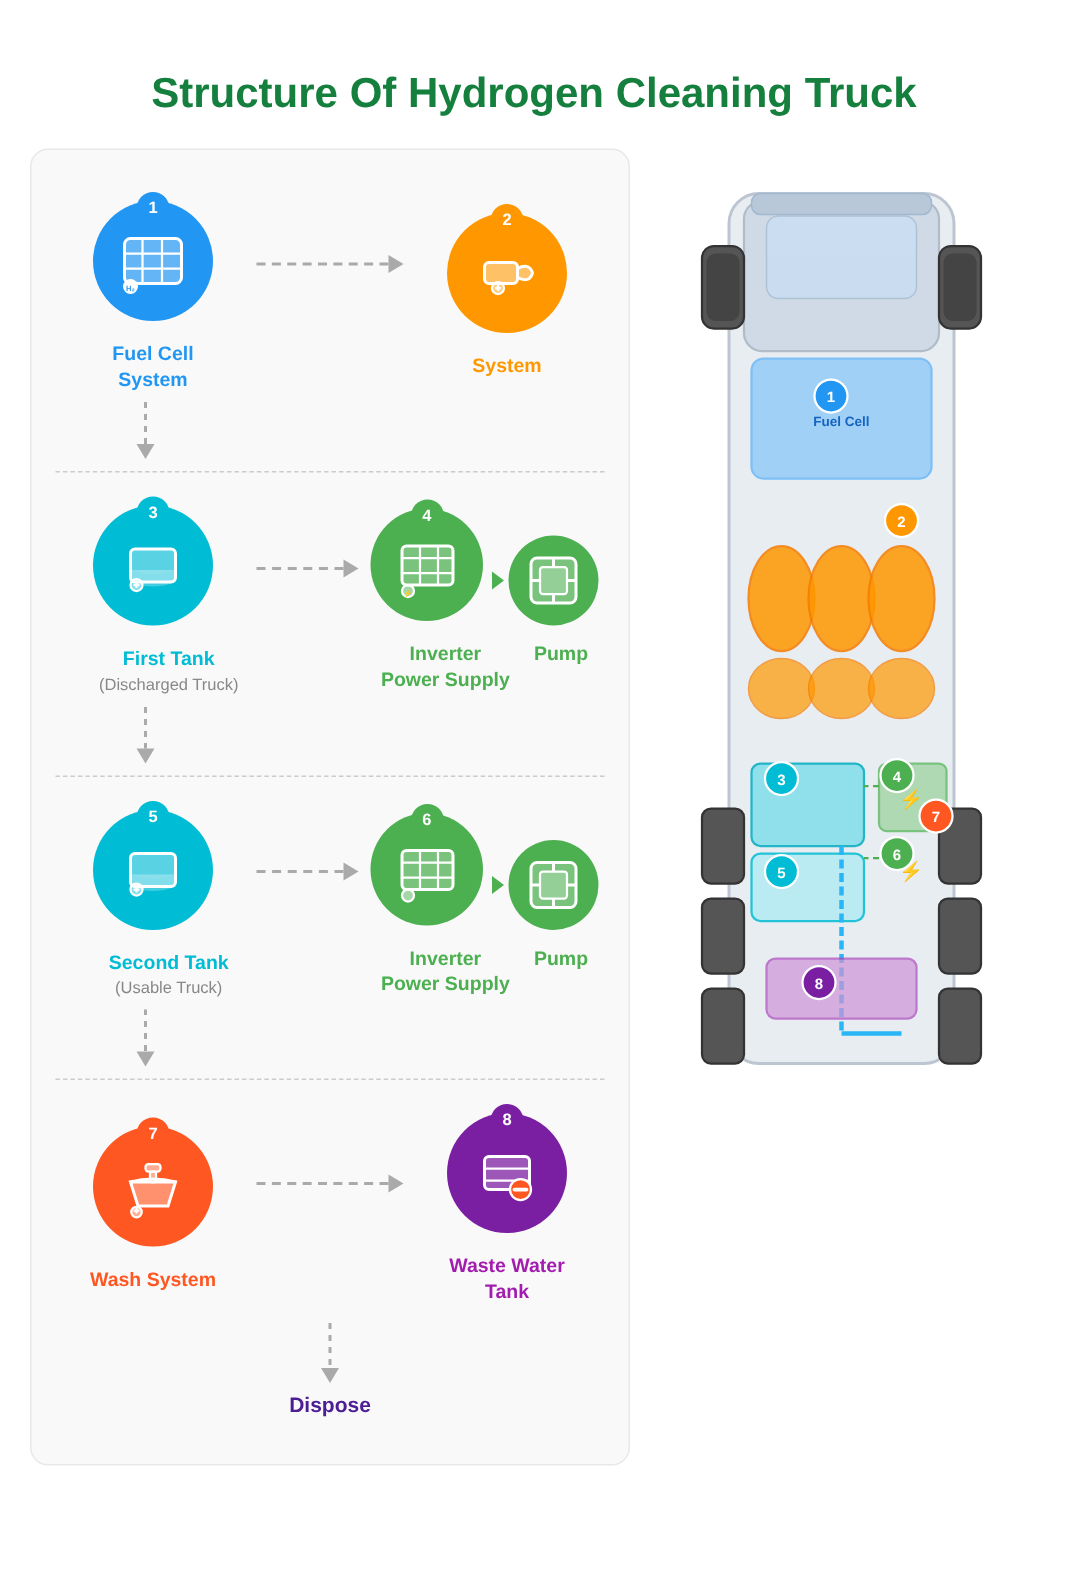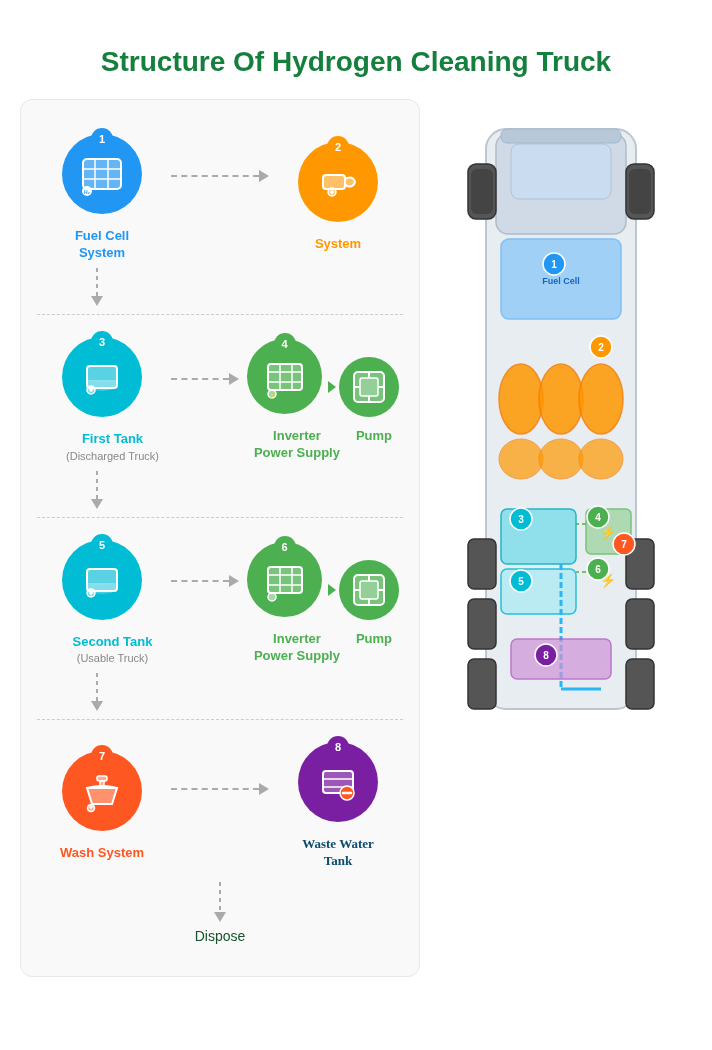--- a/index.html
+++ b/index.html
@@ -91,21 +91,21 @@
       font-size: 13px;
       font-weight: 700;
       line-height: 1.3;
     }
 
     .label-blue { color: #2196F3; }
     .label-orange { color: #FF9800; }
     .label-teal { color: #00BCD4; margin-left: 21px; }
     .label-green { color: #4CAF50; text-align: center; }
     .label-orange2 { color: #FF5722; }
-    .label-purple { color: #0c4a6e; font-family: Liberation Serif, serif; }
+    .label-purple { color: #a21caf; }
 
     
     .arrow-h {
       display: flex;
       align-items: center;
       flex: 1;
       padding: 0 4px;
       padding-top: -20px;
     }
     .arrow-h .dash-line {
@@ -191,22 +191,22 @@
 
     
     .dispose-section {
       display: flex;
       flex-direction: column;
       align-items: center;
       padding: 6px 0 16px;
     }
     .dispose-label {
       font-size: 14px;
-      font-weight: 400;
-      color: #14532d;
+      font-weight: 700;
+      color: #4c1d95;
       margin-top: 6px;
     }
 
     
     .sub-label {
       font-size: 11px;
       font-weight: 400;
       color: #888;
     }
   </style>

